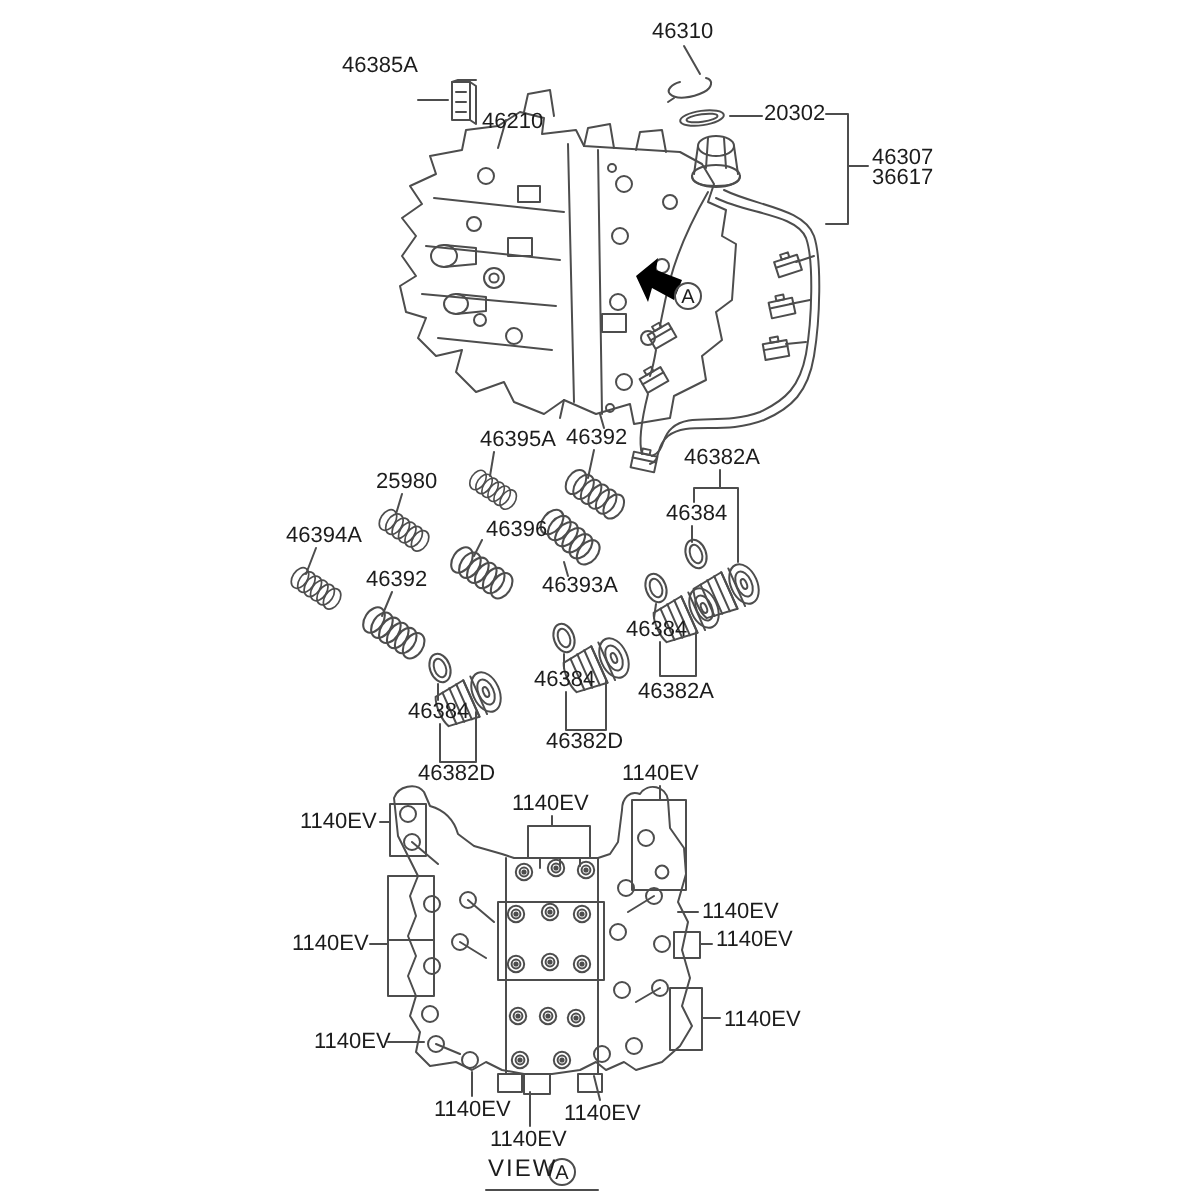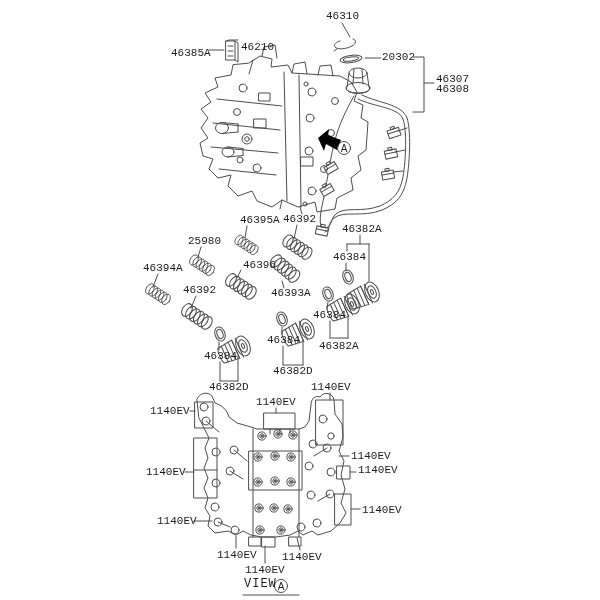--- a/index.html
+++ b/index.html
@@ -1,19 +1,19 @@
 <!DOCTYPE html>
 <html><head>
 <meta charset="utf-8">
 <style>
   html,body{margin:0;padding:0;background:#fff;}
   #canvas{position:relative;width:600px;height:600px;background:#fff;overflow:hidden;
           font-family:"Liberation Sans",sans-serif;}
   #art{position:absolute;left:0;top:0;}
-  .lbl{position:absolute;font-size:11px;line-height:11px;color:#1c1c1c;white-space:nowrap;font-family:Liberation Mono, monospace;}
+  .lbl{position:absolute;font-size:11px;line-height:11px;color:#1c1c1c;white-space:nowrap;}
   .footer-lbl{font-size:12px;letter-spacing:1px;}
 </style>
 </head>
 <body>
 
 <div id="canvas">
 
 <svg id="art" width="600" height="600" viewBox="0 0 600 600" stroke="#4d4d4d" stroke-width="1" fill="none" stroke-linecap="round" stroke-linejoin="round">
 
   <defs>
@@ -266,25 +266,25 @@
   </g>
 
   <g>
     <circle cx="281" cy="586" r="6.5"></circle>
     <text x="281" y="589.5" text-anchor="middle" font-size="10" fill="#1c1c1c" stroke="none" font-family="Liberation Sans, sans-serif">A</text>
     <path d="M243,595 L299,595"></path>
   </g>
 </svg>
 
 <div class="lbl" style="left:326px;top:11px">46310</div>
-<div class="lbl" style="left:171px;top:48px">46385A</div>
-<div class="lbl" style="left:241px;top:42px">46210</div>
+<div class="lbl" style="left:171px;top:28px">46385A</div>
+<div class="lbl" style="left:241px;top:56px">46210</div>
 <div class="lbl" style="left:382px;top:52px">20302</div>
 <div class="lbl" style="left:436px;top:74px">46307</div>
-<div class="lbl" style="left:436px;top:84px">46308</div>
+<div class="lbl" style="left:436px;top:84px">36617</div>
 
 <div class="lbl" style="left:240px;top:215px">46395A</div>
 <div class="lbl" style="left:283px;top:214px">46392</div>
 <div class="lbl" style="left:188px;top:236px">25980</div>
 <div class="lbl" style="left:342px;top:224px">46382A</div>
 <div class="lbl" style="left:333px;top:252px">46384</div>
 <div class="lbl" style="left:143px;top:263px">46394A</div>
 <div class="lbl" style="left:243px;top:260px">46396</div>
 <div class="lbl" style="left:183px;top:285px">46392</div>
 <div class="lbl" style="left:271px;top:288px">46393A</div>

